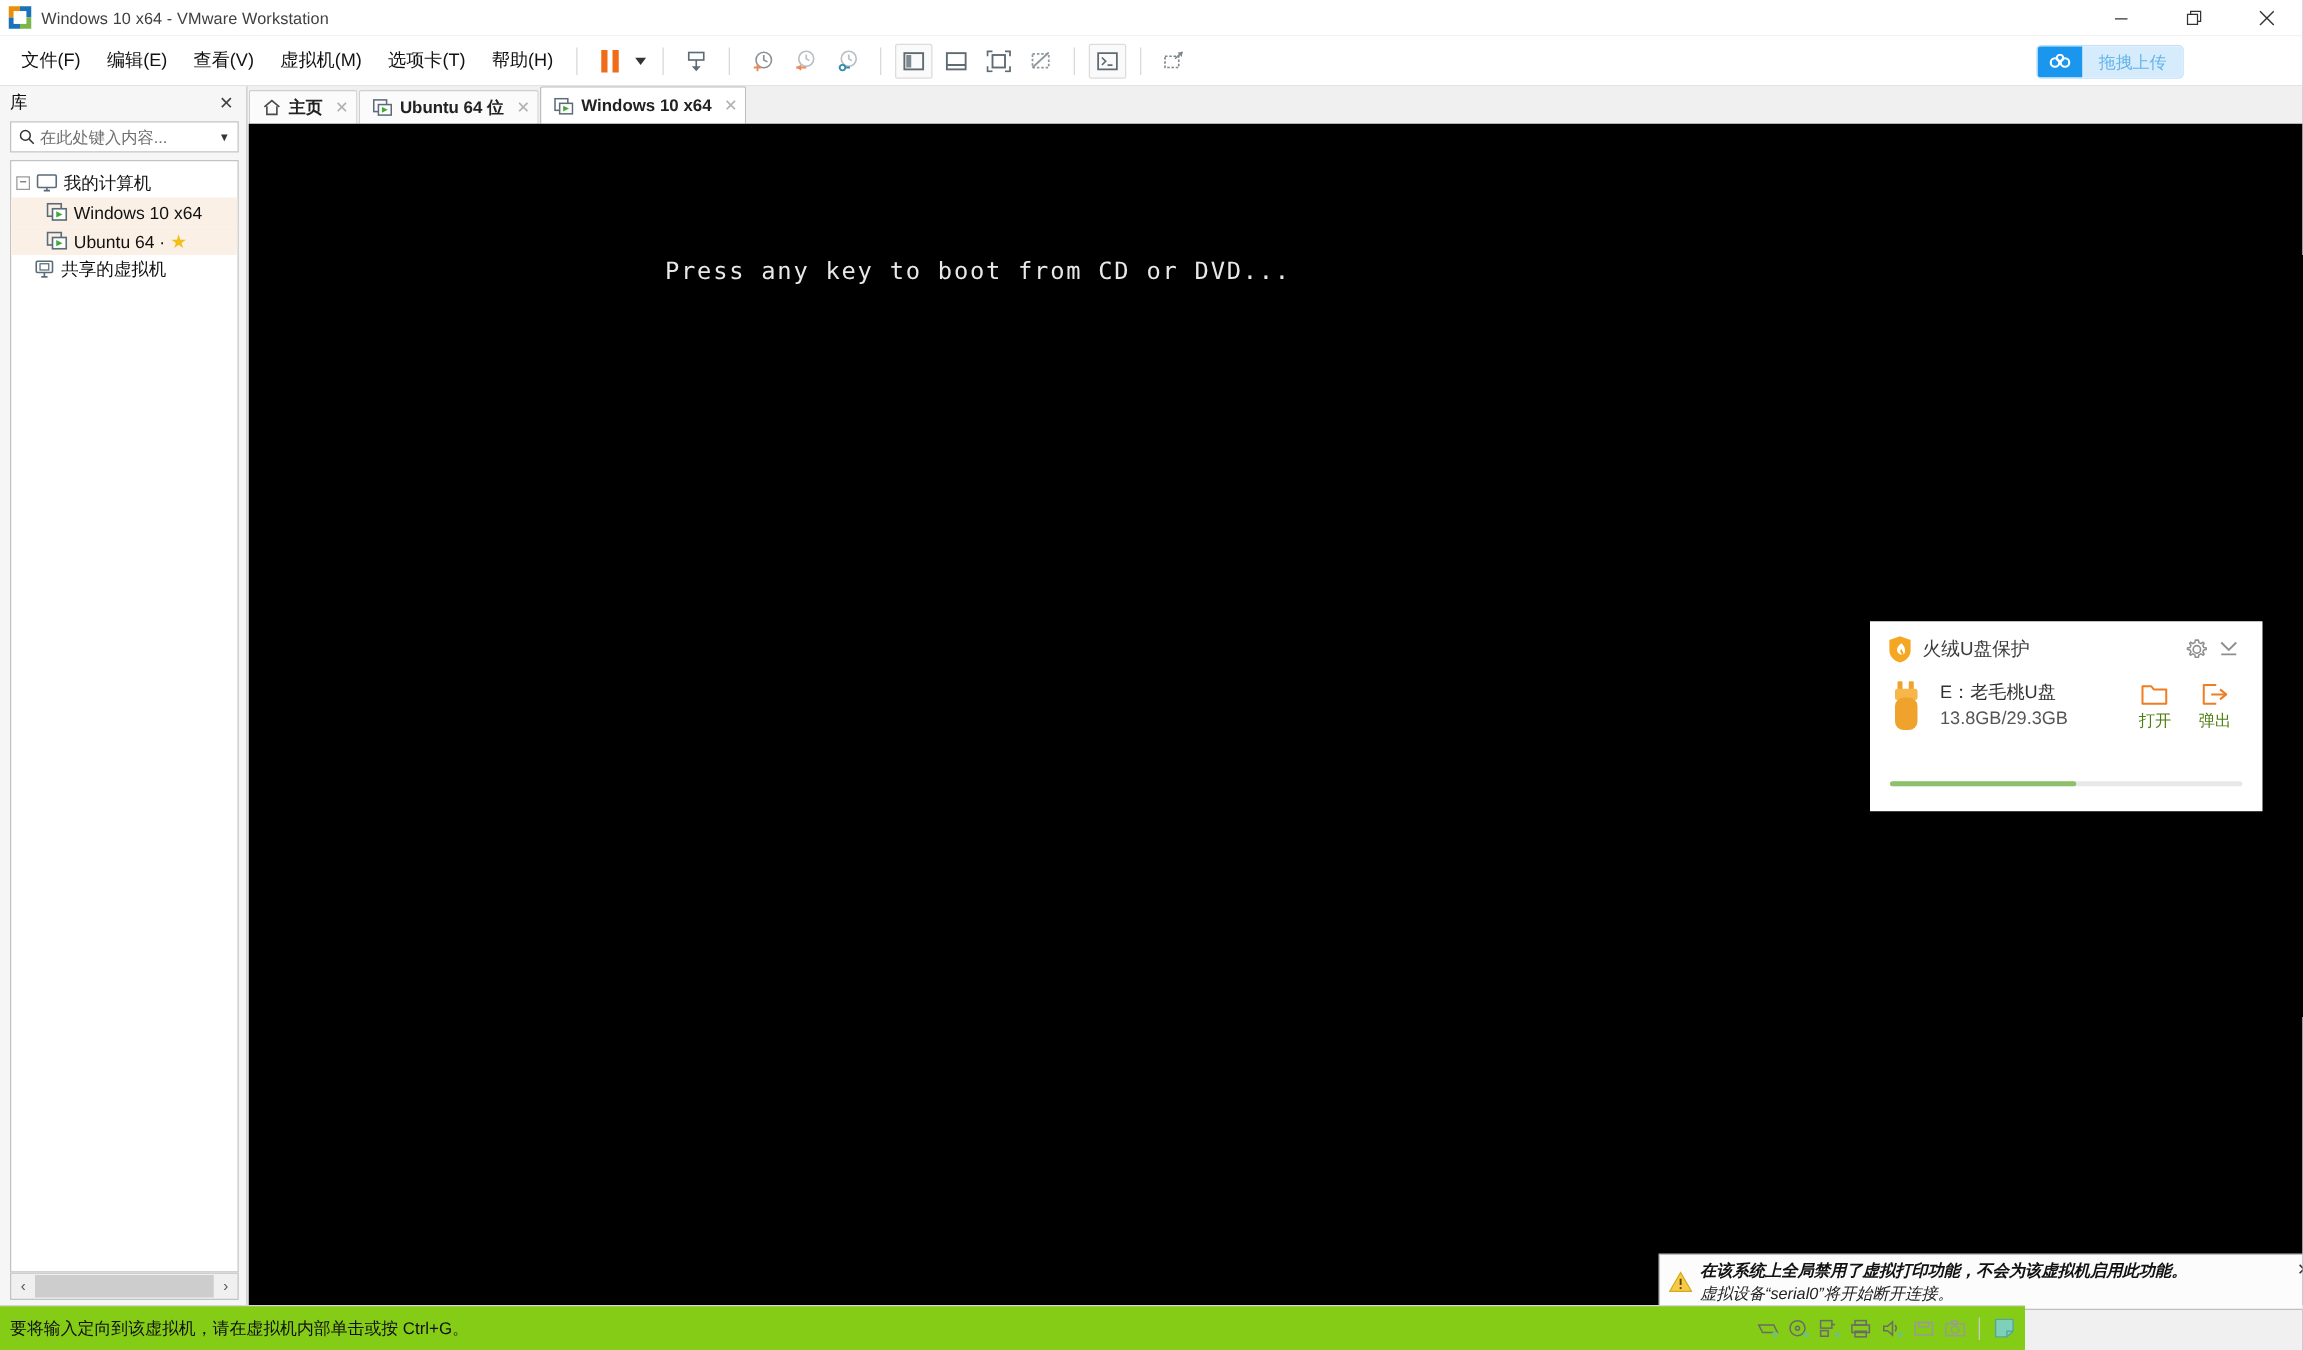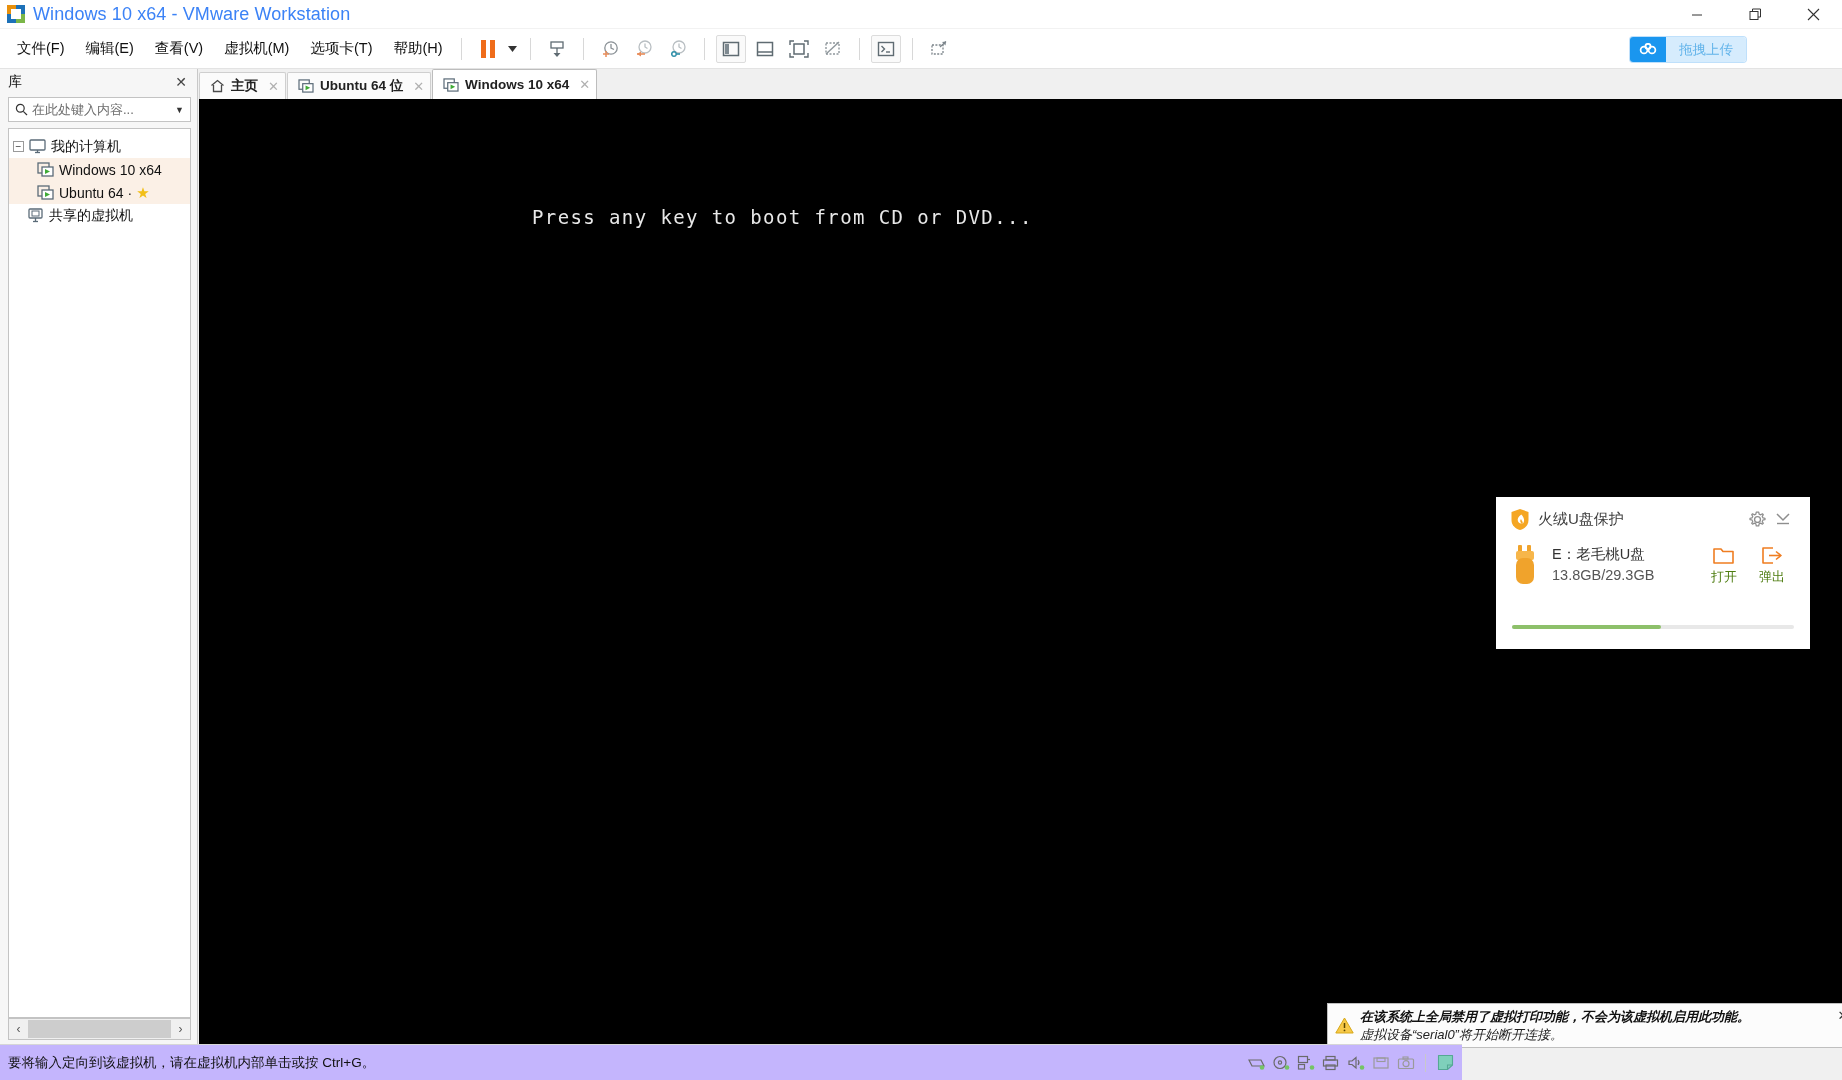--- a/index.html
+++ b/index.html
@@ -19,21 +19,21 @@
   }
   .title-icon {
     width: 18px; height: 18px; margin-left: 7px; margin-right: 8px;
     position: relative; flex: none;
   }
   .title-icon .sq1 { position: absolute; left: 0; top: 0; width: 9px; height: 9px; background: #e8900c; }
   .title-icon .sq2 { position: absolute; right: 0; top: 0; width: 9px; height: 9px; background: #1d71b8; }
   .title-icon .sq3 { position: absolute; left: 0; bottom: 0; width: 9px; height: 9px; background: #1d71b8; }
   .title-icon .sq4 { position: absolute; right: 0; bottom: 0; width: 9px; height: 9px; background: #7ab648; }
   .title-icon .inner { position: absolute; left: 4px; top: 4px; width: 10px; height: 10px; background: #ffffff; border: 1px solid #ffffff; }
-  .title-text { font-size: 18px; color: #3b82f6; letter-spacing: .1px; }
+  .title-text { font-size: 13px; color: #404040; letter-spacing: .1px; }
   .win-controls { position: absolute; right: 0; top: 0; height: 29px; display: flex; }
   .win-btn {
     width: 58px; height: 29px; display: flex; align-items: center; justify-content: center;
     font-size: 13px; color: #333; background: transparent;
   }
   .win-btn svg { display: block; }
 
   
   .menubar {
     position: absolute; top: 29px; left: 0; width: 1842px; height: 40px;
@@ -153,22 +153,22 @@
     background: #fcfcfc; border: 1px solid #bfbfbf; display: flex; align-items: center; font-style: italic;
   }
   .toast-warn { width: 32px; display: flex; justify-content: center; flex: none; }
   .toast-msg { flex: 1; padding-right: 4px; }
   .toast-l1 { font-size: 13px; color: #111; font-weight: bold; line-height: 18px; white-space: nowrap; }
   .toast-l2 { font-size: 13px; color: #222; line-height: 18px; white-space: nowrap; }
   .toast-x { width: 22px; text-align: center; font-size: 13px; color: #333; align-self: flex-start; padding-top: 4px; flex: none; }
 
   
   .statusbar {
-    position: absolute; left: 0; bottom: 0; width: 1462px; height: 36px;
-    background: #c4b5fd; border-top: 1px solid #d6d6d6; display: flex; align-items: center;
+    position: absolute; left: 0; bottom: 0; width: 1620px; height: 36px;
+    background: #84cc16; border-top: 1px solid #d6d6d6; display: flex; align-items: center;
   }
   .status-text { font-size: 13.5px; color: #111; margin-left: 8px; white-space: nowrap; }
   .status-icons { position: absolute; right: 6px; display: flex; align-items: center; gap: 3px; }
   .st-ic { width: 22px; height: 20px; display: flex; align-items: center; justify-content: center; }
   .st-sep { width: 1px; height: 18px; background: #c9c9c9; margin: 0 5px; }
 </style>
 </head>
 <body>
 
 <div id="app">

